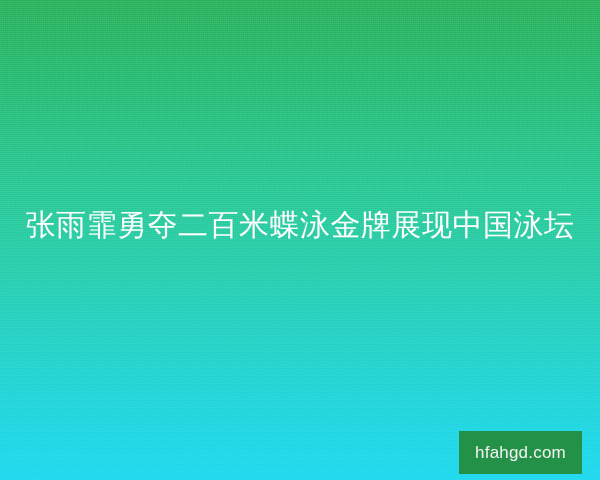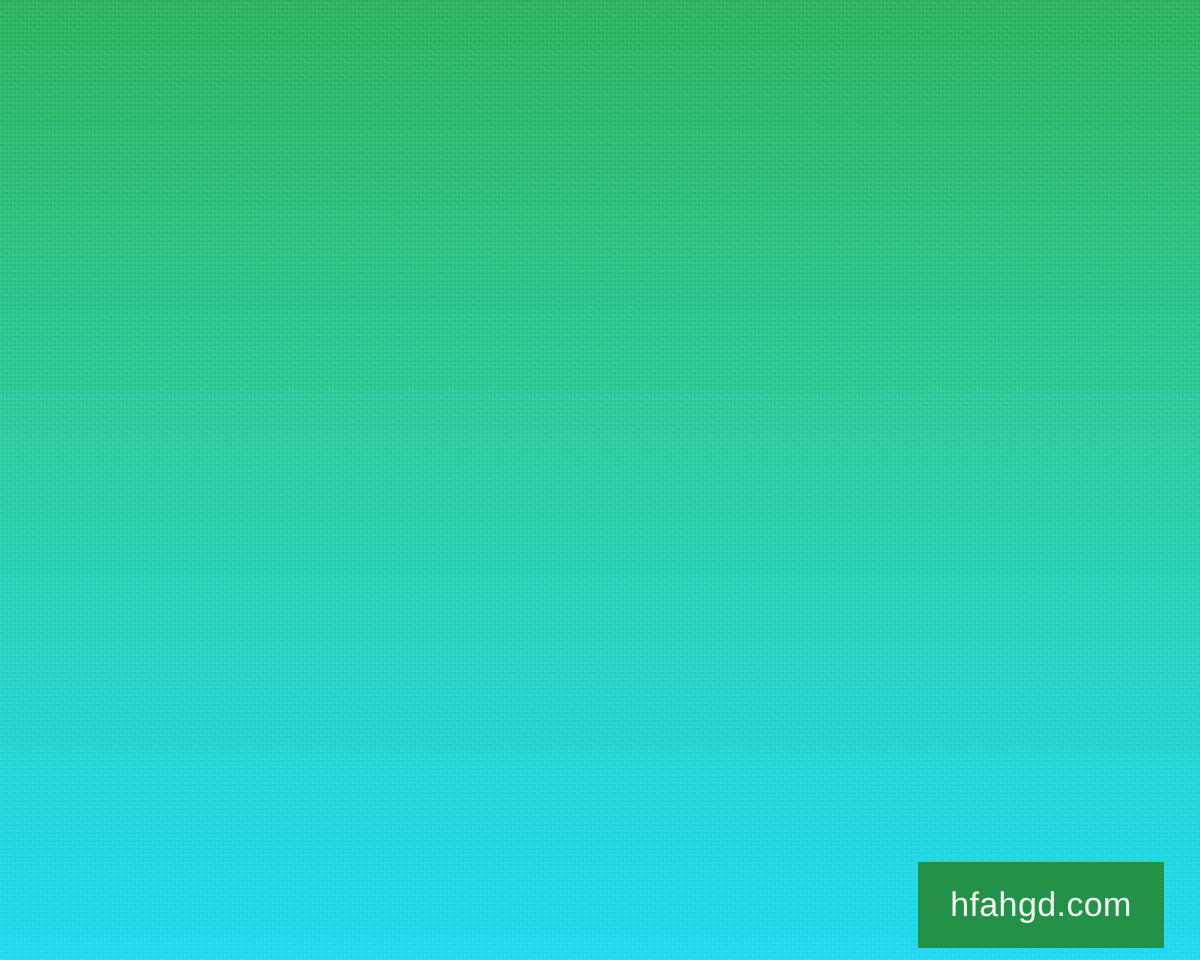--- a/index.html
+++ b/index.html
@@ -102,19 +102,20 @@
 </style>
 </head>
 <body>
 
 <div id="stage">
 
   <div id="bg-gradient"></div>
   <div id="bg-noise"></div>
 
   <div id="headline">
+    <span class="line">张雨霏勇夺二百米蝶泳金牌展现中国泳坛</span>
   </div>
 
   <div id="watermark">
     <span class="wm-text">hfahgd.com</span>
   </div>
 
 </div>
 
 </body></html>

